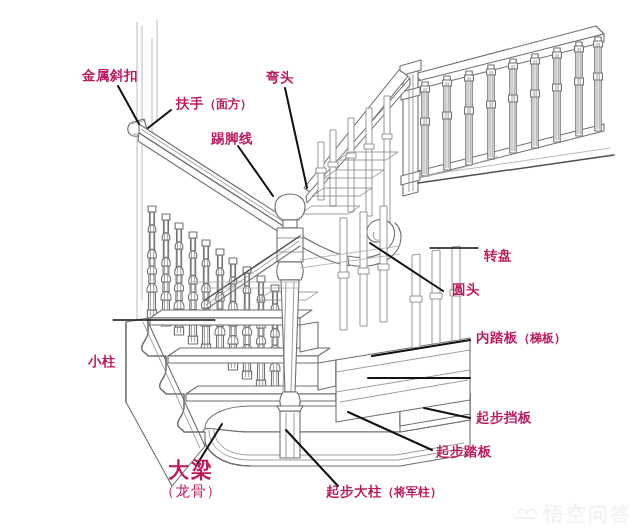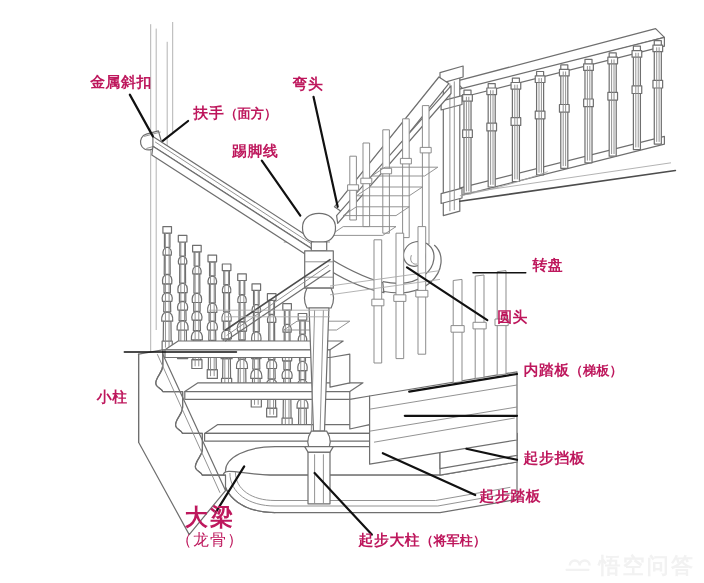--- a/index.html
+++ b/index.html
@@ -363,21 +363,21 @@
   </div>
 
   <div class="lbl" style="left:211px; top:131px;">
     <span>踢脚线</span>
   </div>
 
   <div class="lbl" style="left:88px;  top:310px;margin-top:44px;">
     <span>小柱</span>
   </div>
 
-  <div class="lbl" style="left:484px; top:234px;">
+  <div class="lbl" style="left:484px; top:248px;">
     <span>转盘</span>
   </div>
 
   <div class="lbl" style="left:452px; top:282px;">
     <span>圆头</span>
   </div>
 
   <div class="lbl" style="left:476px; top:330px;">
     <span>内踏板</span><span class="sub">（梯板）</span>
   </div>

